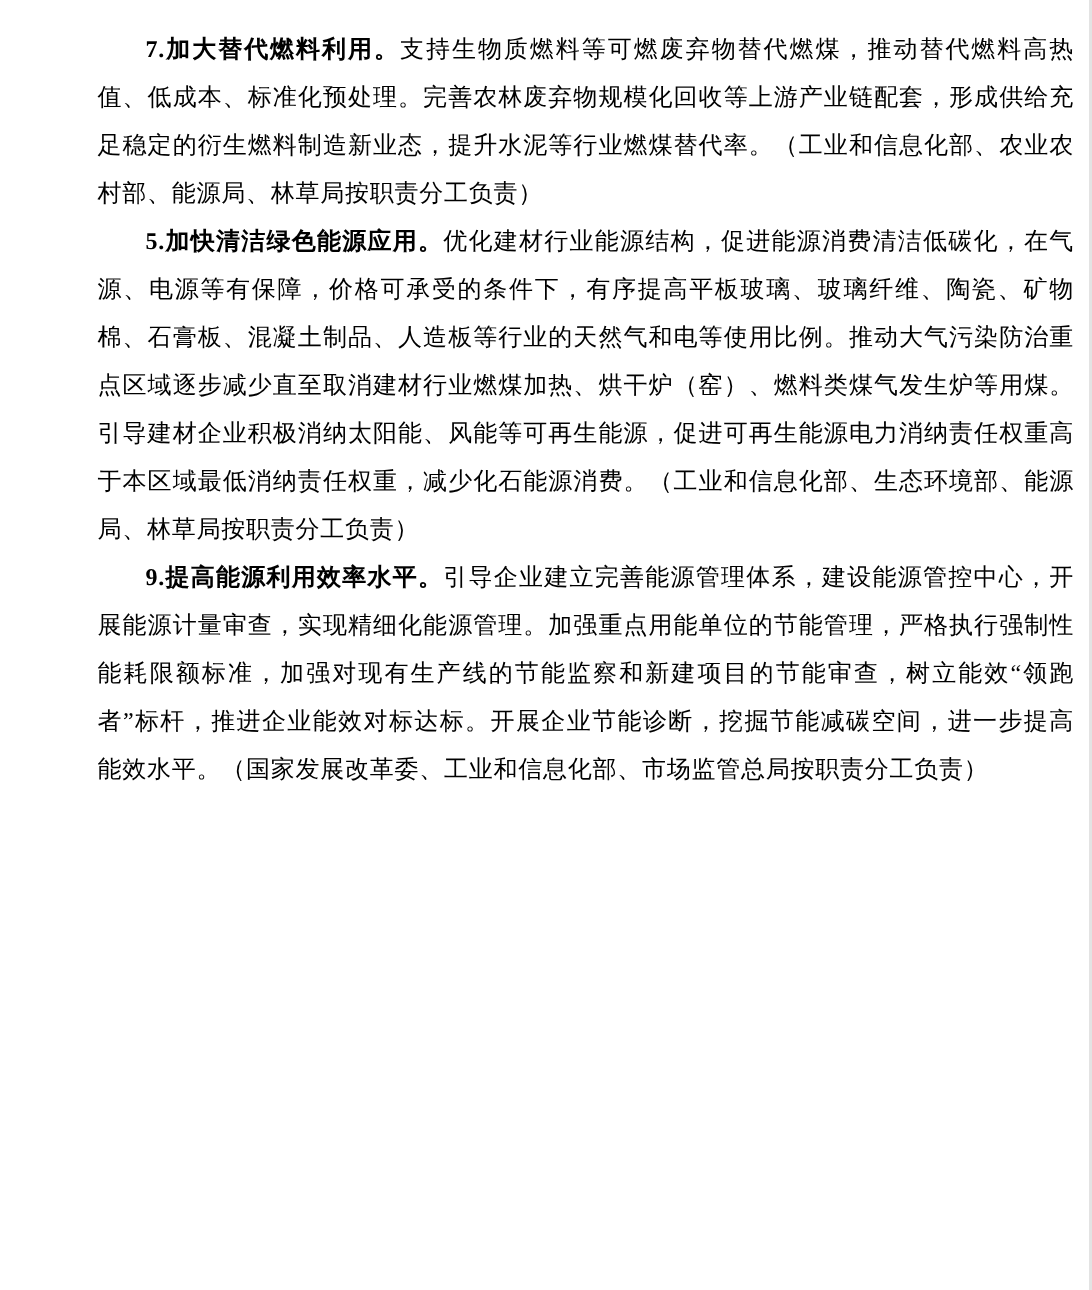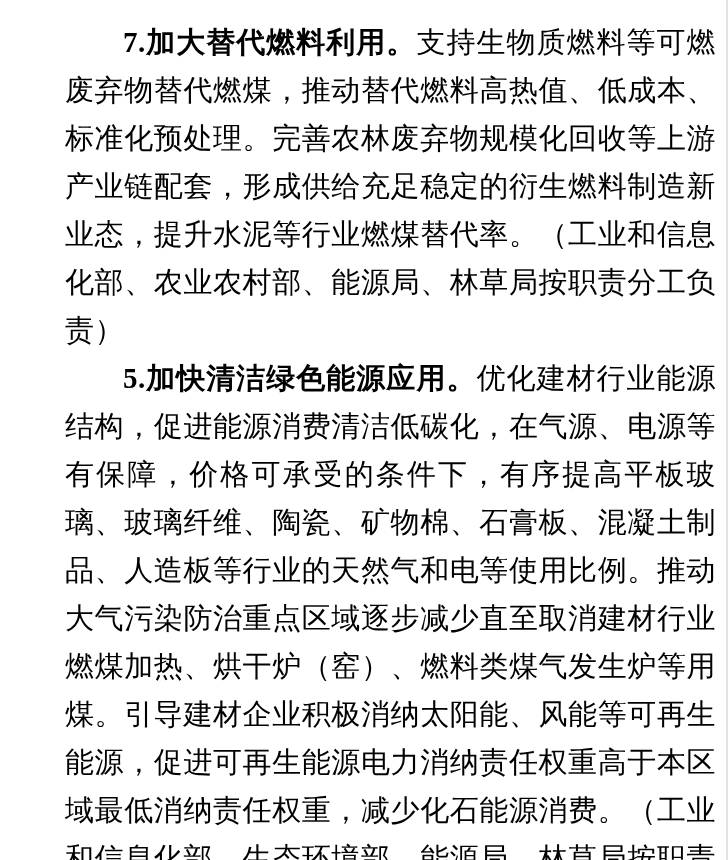--- a/index.html
+++ b/index.html
@@ -13,22 +13,22 @@
     height: 860px;
     background: #ffffff;
     overflow: hidden;
     box-sizing: border-box;
     padding: 18px 12px 0 65px;
     font-family: "Liberation Serif", "DejaVu Serif", serif;
     color: #000000;
   }
   .para {
     margin: 0;
-    font-size: 29px;
-    line-height: 48px;
+    font-size: 16px;
+    line-height: 32px;
     text-align: justify;
     text-justify: inter-ideograph;
     text-indent: 2em;
     letter-spacing: 0.5px;
     word-break: break-all;
   }
   .para-heading {
     font-weight: 700;
   }
   .page-right-edge {
@@ -42,15 +42,16 @@
 </style>
 </head>
 <body>
 
 <div class="page">
 
   <p class="para"><span class="para-heading">7.加大替代燃料利用。</span><span class="para-body">支持生物质燃料等可燃废弃物替代燃煤，推动替代燃料高热值、低成本、标准化预处理。完善农林废弃物规模化回收等上游产业链配套，形成供给充足稳定的衍生燃料制造新业态，提升水泥等行业燃煤替代率。（工业和信息化部、农业农村部、能源局、林草局按职责分工负责）</span></p>
 
   <p class="para"><span class="para-heading">5.加快清洁绿色能源应用。</span><span class="para-body">优化建材行业能源结构，促进能源消费清洁低碳化，在气源、电源等有保障，价格可承受的条件下，有序提高平板玻璃、玻璃纤维、陶瓷、矿物棉、石膏板、混凝土制品、人造板等行业的天然气和电等使用比例。推动大气污染防治重点区域逐步减少直至取消建材行业燃煤加热、烘干炉（窑）、燃料类煤气发生炉等用煤。引导建材企业积极消纳太阳能、风能等可再生能源，促进可再生能源电力消纳责任权重高于本区域最低消纳责任权重，减少化石能源消费。（工业和信息化部、生态环境部、能源局、林草局按职责分工负责）</span></p>
 
+  <p class="para"><span class="para-heading">9.提高能源利用效率水平。</span><span class="para-body">引导企业建立完善能源管理体系，建设能源管控中心，开展能源计量审查，实现精细化能源管理。加强重点用能单位的节能管理，严格执行强制性能耗限额标准，加强对现有生产线的节能监察和新建项目的节能审查，树立能效“领跑者”标杆，推进企业能效对标达标。开展企业节能诊断，挖掘节能减碳空间，进一步提高能效水平。（国家发展改革委、工业和信息化部、市场监管总局按职责分工负责）</span></p>
 
   <div class="page-right-edge"></div>
 </div>
 
 </body></html>

